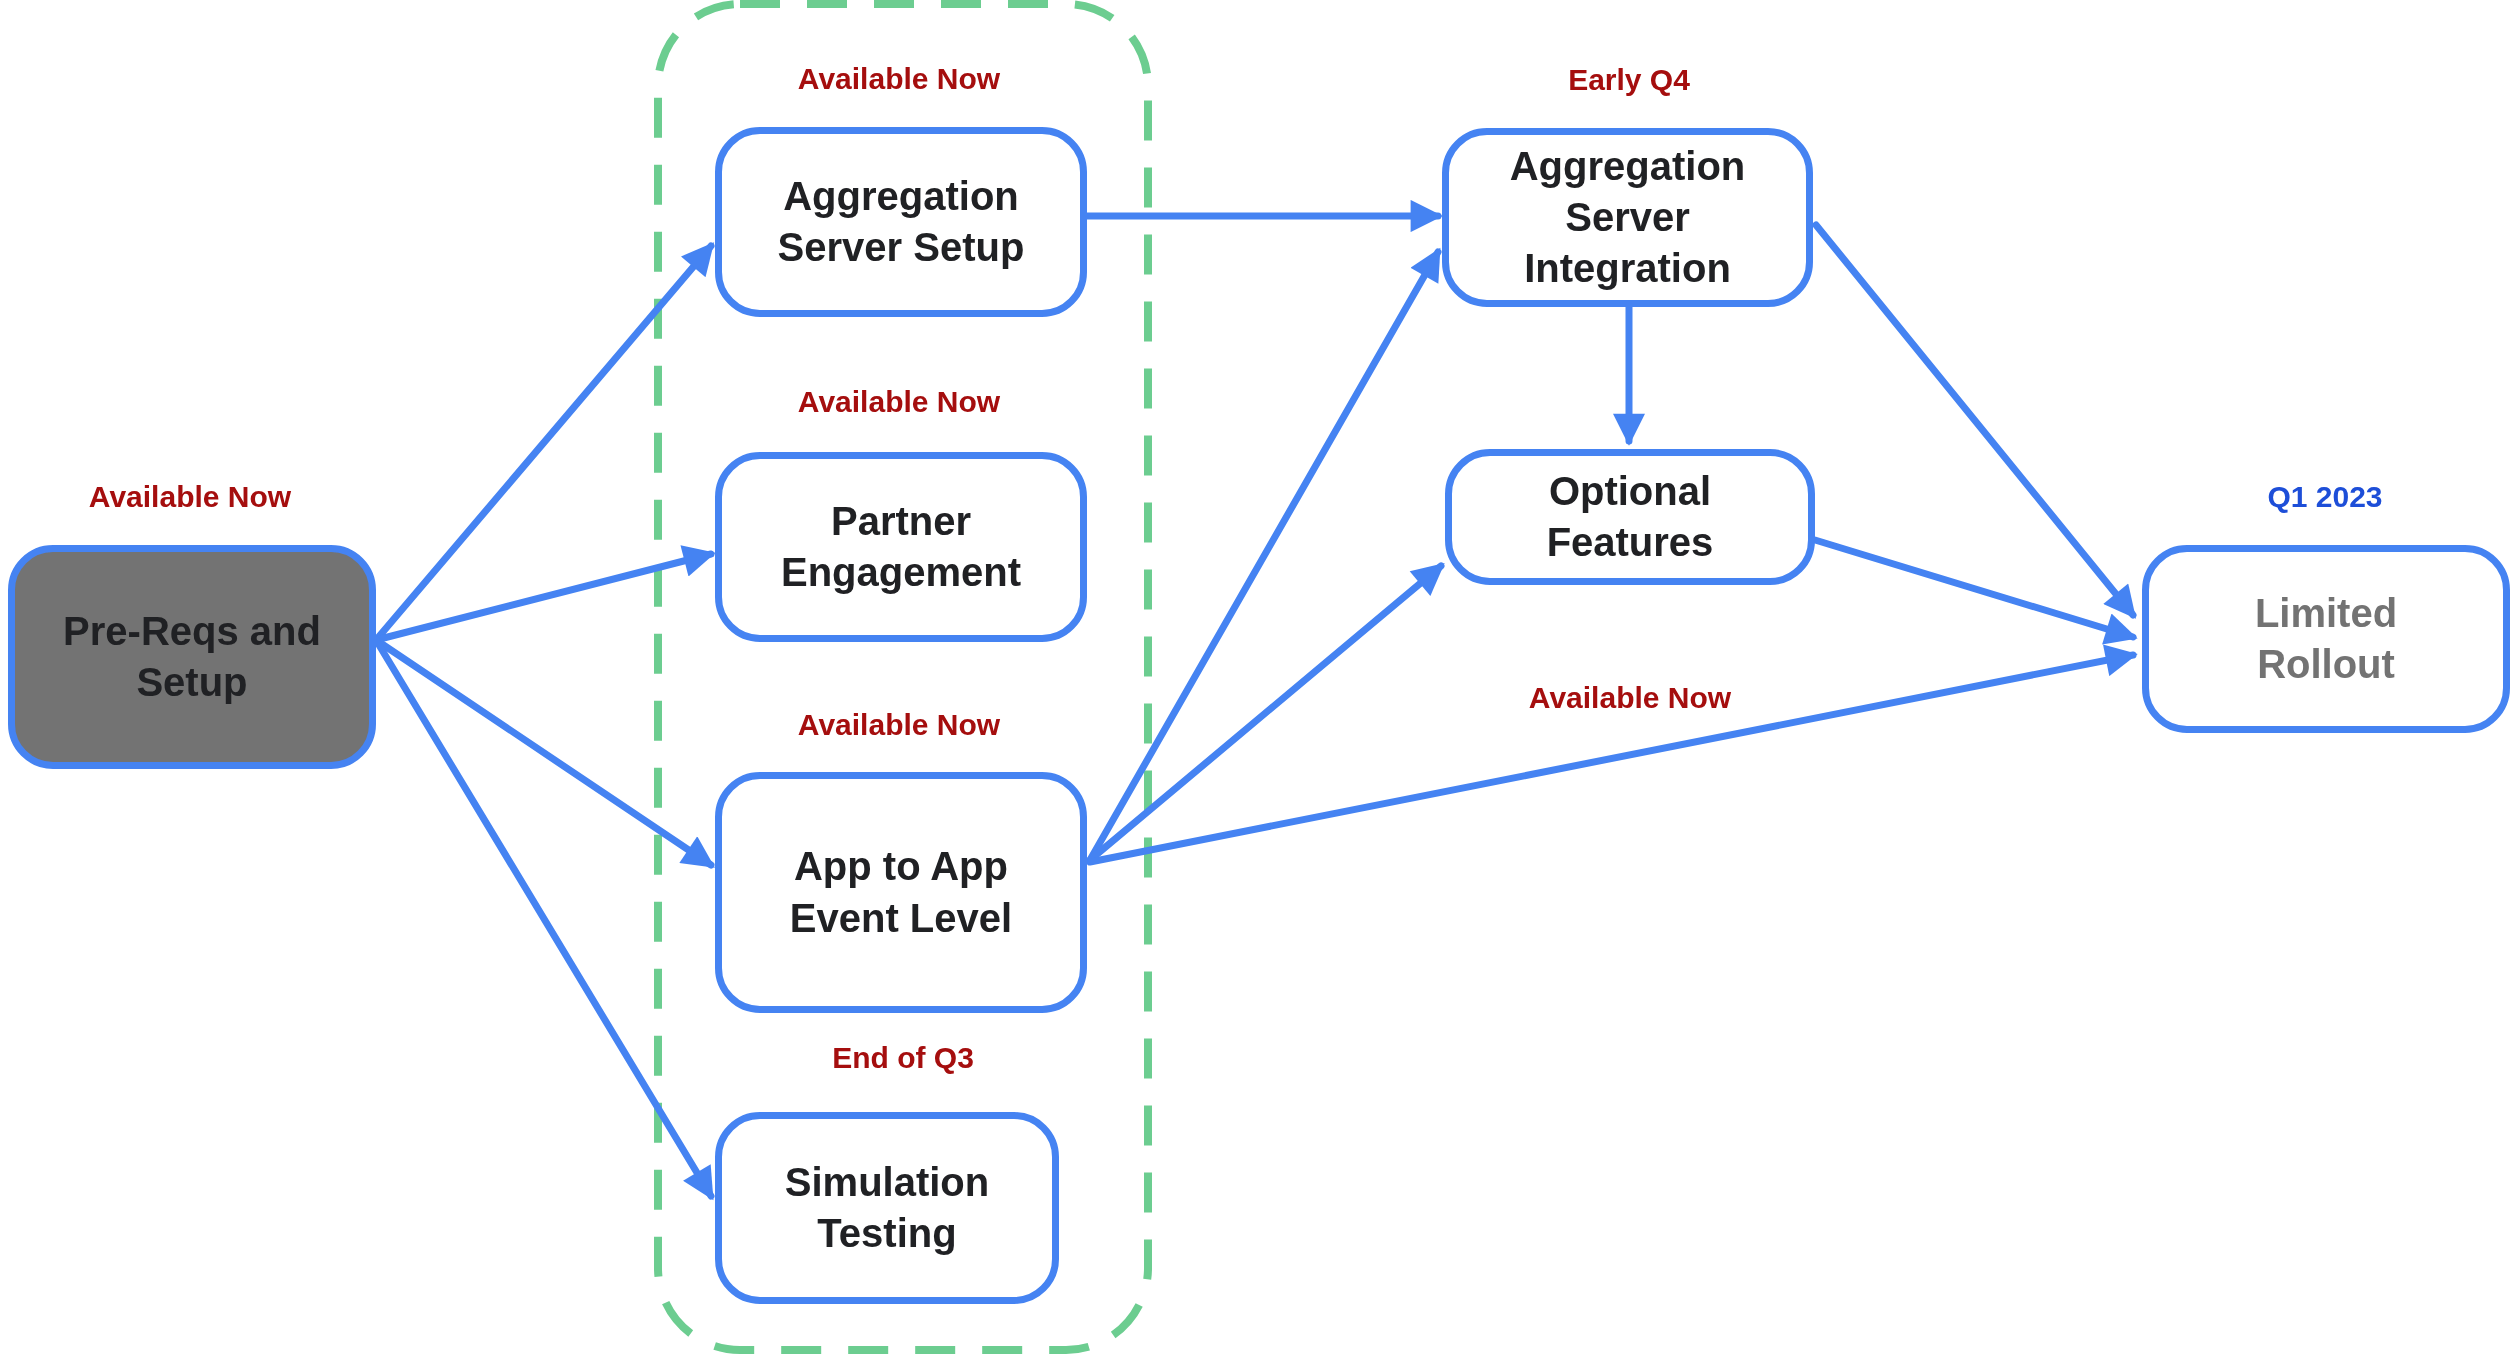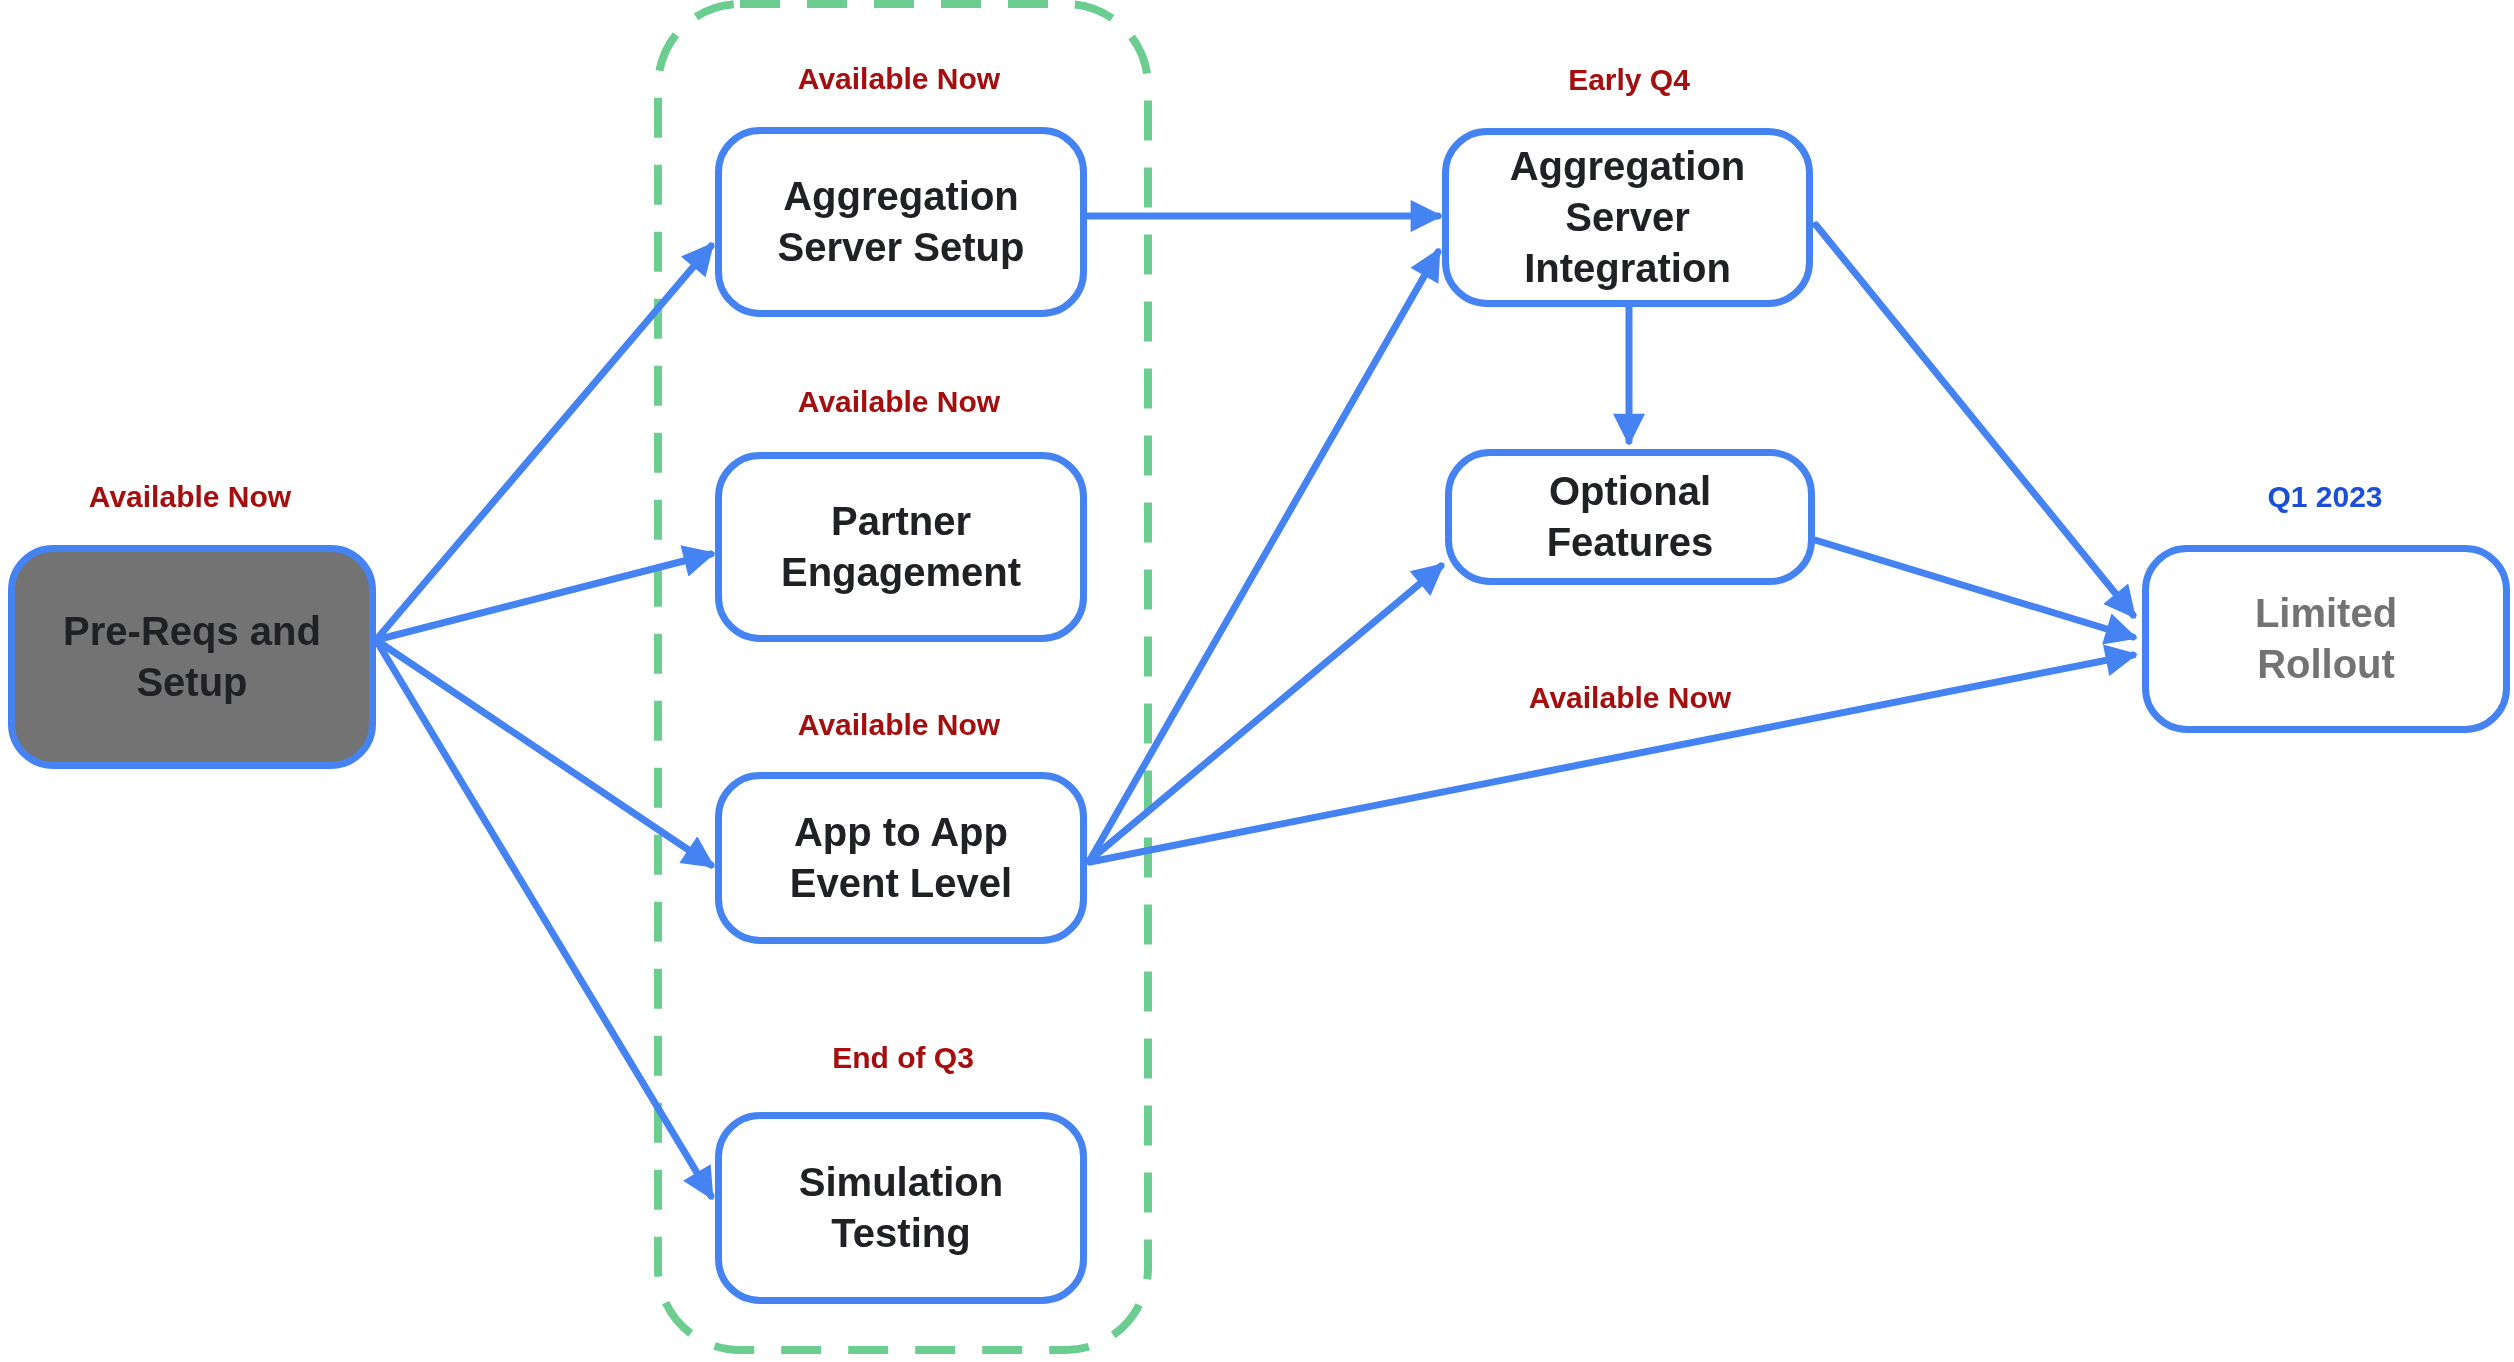--- a/index.html
+++ b/index.html
@@ -66,23 +66,23 @@
         <line x1="1815" y1="540" x2="2133" y2="637" stroke="#4583F2" stroke-width="7" stroke-linecap="round" marker-end="url(#arrowhead)"></line>
       </g>
   </svg>
   <div id="nodes-layer">
       <div class="node" style="left: 8px; top: 545px; width: 368px; height: 224px; border-color: rgb(69, 131, 242); background: #737373; color: rgb(32, 33, 36);"><span>Pre-Reqs and
 Setup</span></div>
       <div class="node" style="left: 715px; top: 127px; width: 372px; height: 190px; border-color: rgb(69, 131, 242); background: rgb(255, 255, 255); color: rgb(32, 33, 36);"><span>Aggregation
 Server Setup</span></div>
       <div class="node" style="left: 715px; top: 452px; width: 372px; height: 190px; border-color: rgb(69, 131, 242); background: rgb(255, 255, 255); color: rgb(32, 33, 36);"><span>Partner
 Engagement</span></div>
-      <div class="node" style="left: 715px; top: 772px; width: 372px; height: 172px; border-color: rgb(69, 131, 242); background: rgb(255, 255, 255); color: rgb(32, 33, 36);"><span>App to App
+      <div class="node" style="left: 715px; top: 772px; width: 372px; height: 241px; border-color: rgb(69, 131, 242); background: rgb(255, 255, 255); color: rgb(32, 33, 36);"><span>App to App
 Event Level</span></div>
-      <div class="node" style="left: 715px; top: 1112px; width: 372px; height: 192px; border-color: rgb(69, 131, 242); background: rgb(255, 255, 255); color: rgb(32, 33, 36);"><span>Simulation
+      <div class="node" style="left: 715px; top: 1112px; width: 344px; height: 192px; border-color: rgb(69, 131, 242); background: rgb(255, 255, 255); color: rgb(32, 33, 36);"><span>Simulation
 Testing</span></div>
       <div class="node" style="left: 1442px; top: 128px; width: 371px; height: 179px; border-color: rgb(69, 131, 242); background: rgb(255, 255, 255); color: rgb(32, 33, 36);"><span>Aggregation
 Server
 Integration</span></div>
       <div class="node" style="left: 1445px; top: 449px; width: 370px; height: 136px; border-color: rgb(69, 131, 242); background: rgb(255, 255, 255); color: rgb(32, 33, 36);"><span>Optional
 Features</span></div>
       <div class="node" style="left: 2142px; top: 545px; width: 368px; height: 188px; border-color: rgb(69, 131, 242); background: rgb(255, 255, 255); color: #737373;"><span>Limited
 Rollout</span></div>
     </div>
   <div id="labels-layer">

